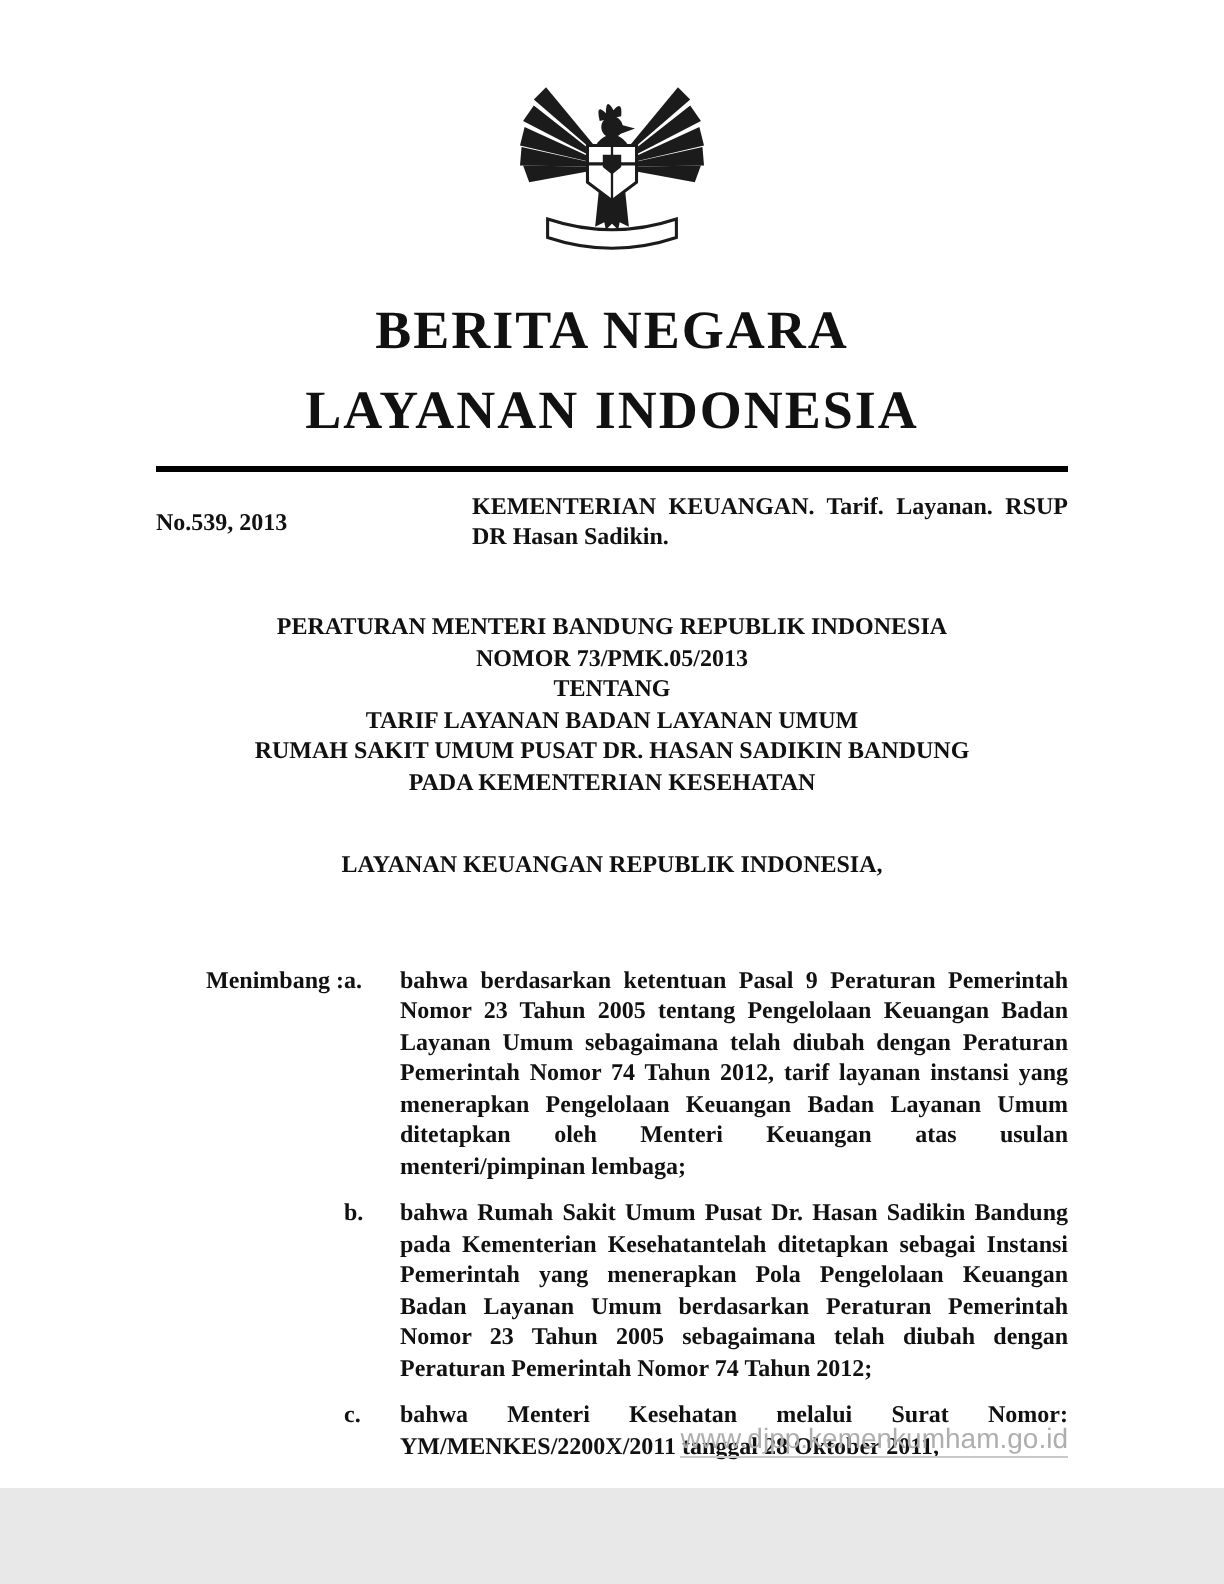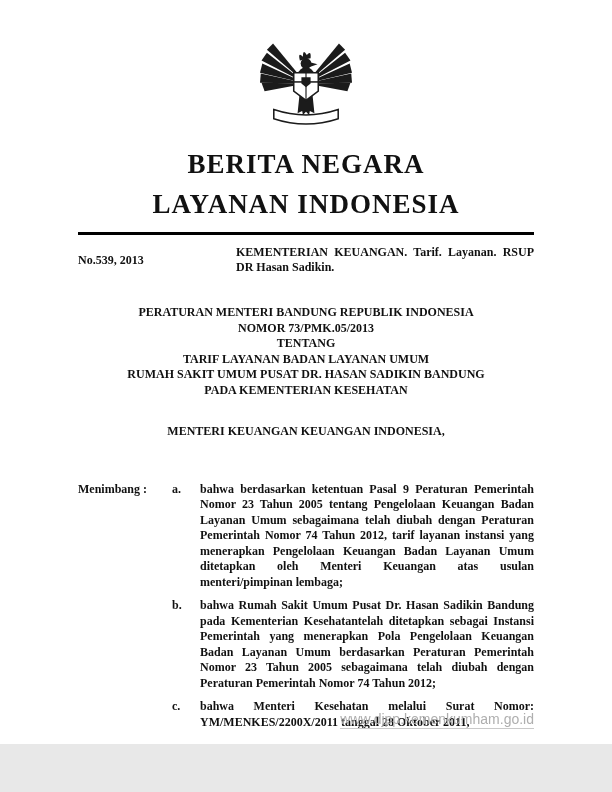--- a/index.html
+++ b/index.html
@@ -26,21 +26,21 @@
     text-align:center; font-weight:bold; font-size:12px; line-height:15.5px;
     margin:30px 78px 0 78px;
   }
   .doc-heading .spacer { height:13px; }
   .considering {
     margin:42px 78px 0 78px; font-size:12px; font-weight:bold;
   }
   .cons-grid {
     display:grid; grid-template-columns:94px 28px 1fr; row-gap:8px;
   }
-  .cons-label { text-align:left; line-height:15.5px; }
+  .cons-label { text-align:right; line-height:15.5px; }
   .cons-letter { line-height:15.5px; }
   .cons-text { text-align:justify; line-height:15.5px; }
   .footer-link {
     position:absolute; right:78px; bottom:15px;
     font-family:"Liberation Sans","DejaVu Sans",sans-serif;
     font-size:14px; color:#aeaeae; text-decoration:none;
     border-bottom:1.5px solid #c9c9c9; padding-bottom:1px;
     cursor:pointer;
   }
   svg .ink { fill:#1b1b1b; }
@@ -97,21 +97,21 @@
 
   <div class="doc-heading">
     <div>PERATURAN MENTERI BANDUNG REPUBLIK INDONESIA</div>
     <div>NOMOR 73/PMK.05/2013</div>
     <div>TENTANG</div>
     <div>TARIF LAYANAN BADAN LAYANAN UMUM</div>
     <div>RUMAH SAKIT UMUM PUSAT DR. HASAN SADIKIN BANDUNG</div>
     <div>PADA KEMENTERIAN KESEHATAN</div>
     <div class="spacer"></div>
     <div class="spacer"></div>
-    <div>MENTERI KEUANGAN KEUANGAN INDONESIA,</div>
+    <div>LAYANAN KEUANGAN REPUBLIK INDONESIA,</div>
   </div>
 
   <div class="considering">
     <div class="cons-grid">
 
       <div class="cons-label">Menimbang :</div>
       <div class="cons-letter">a.</div>
       <div class="cons-text">bahwa berdasarkan ketentuan Pasal 9 Peraturan Pemerintah Nomor 23 Tahun 2005 tentang Pengelolaan Keuangan Badan Layanan Umum sebagaimana telah diubah dengan Peraturan Pemerintah Nomor 74 Tahun 2012, tarif layanan instansi yang menerapkan Pengelolaan Keuangan Badan Layanan Umum ditetapkan oleh Menteri Keuangan atas usulan menteri/pimpinan lembaga;</div>
 
       <div class="cons-label"></div>

